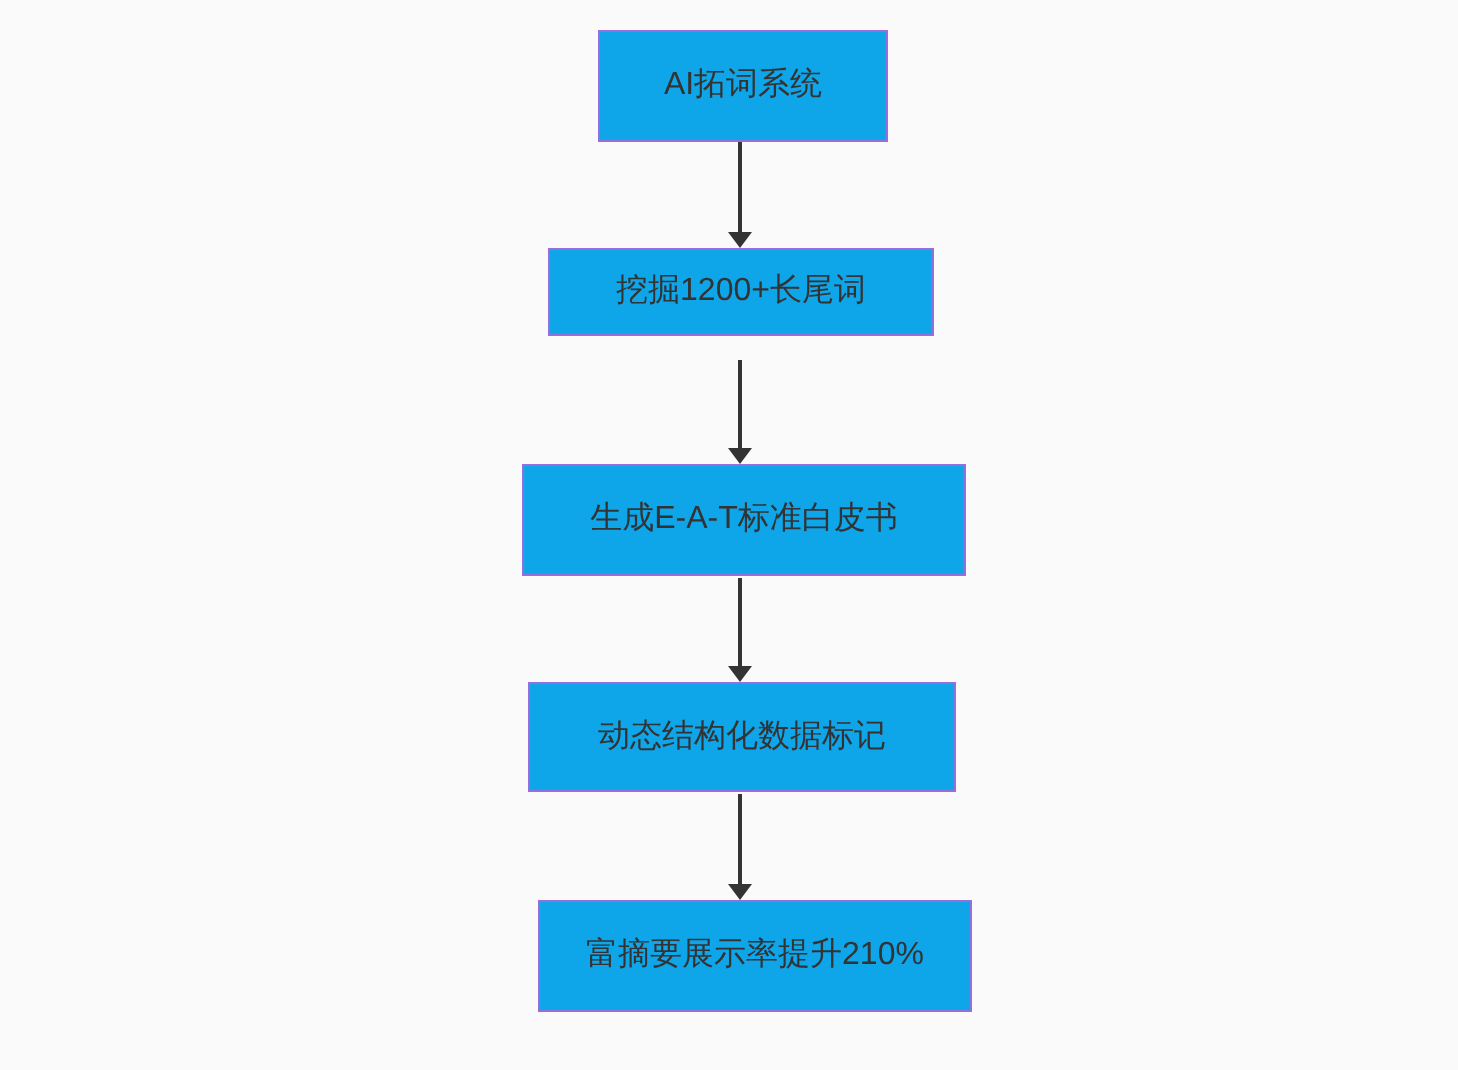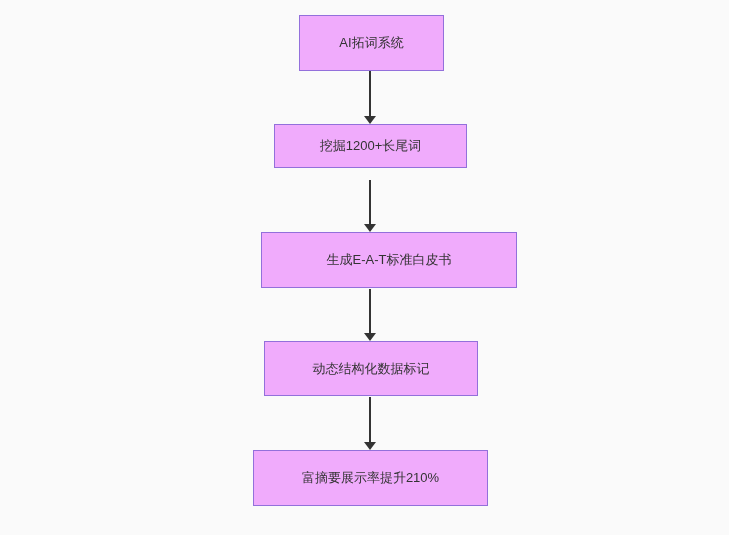--- a/index.html
+++ b/index.html
@@ -15,36 +15,36 @@
   }
   .canvas {
     position: relative;
     width: 729px;
     height: 535px;
     background: #fafafa;
   }
   .node {
     position: absolute;
     box-sizing: border-box;
-    background: #f0abfc;
+    background: #0ea5e9;
     border: 1px solid #9370DB;
     color: #333333;
-    font-size: 13px;
+    font-size: 16px;
     line-height: 1.2;
     display: flex;
     align-items: center;
     justify-content: center;
     text-align: center;
     white-space: nowrap;
   }
   .n1 { left: 299px; top: 15px;  width: 145px; height: 56px; }
   .n2 { left: 274px; top: 124px; width: 193px; height: 44px; }
-  .n3 { left: 261px; top: 232px; width: 256px; height: 56px; }
+  .n3 { left: 261px; top: 232px; width: 222px; height: 56px; }
   .n4 { left: 264px; top: 341px; width: 214px; height: 55px; text-align: center; }
-  .n5 { left: 253px; top: 450px; width: 235px; height: 56px; }
+  .n5 { left: 269px; top: 450px; width: 217px; height: 56px; }
 
   .arrow {
     position: absolute;
     width: 12px;
     left: 364px;
   }
   .a1 { top: 71px;  height: 53px; }
   .a2 { top: 180px; height: 52px; }
   .a3 { top: 289px; height: 52px; }
   .a4 { top: 397px; height: 53px; }

